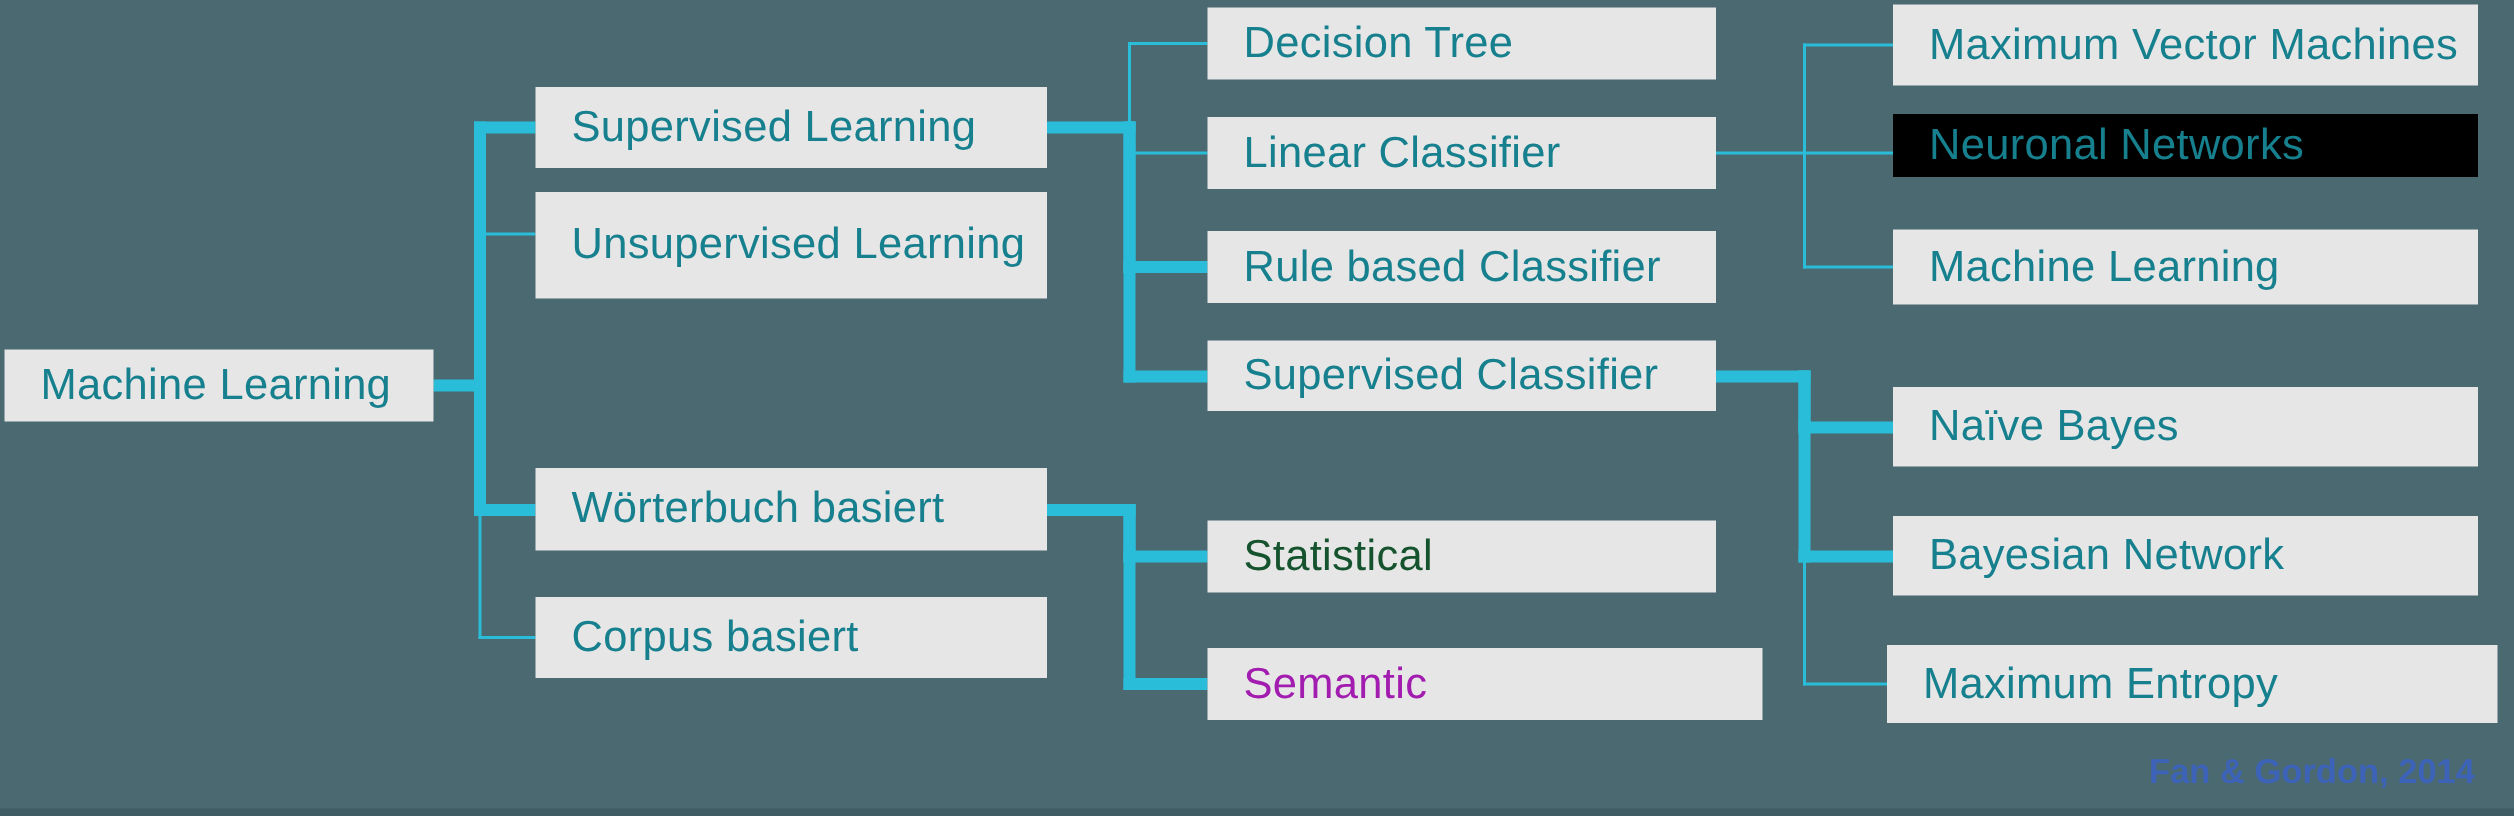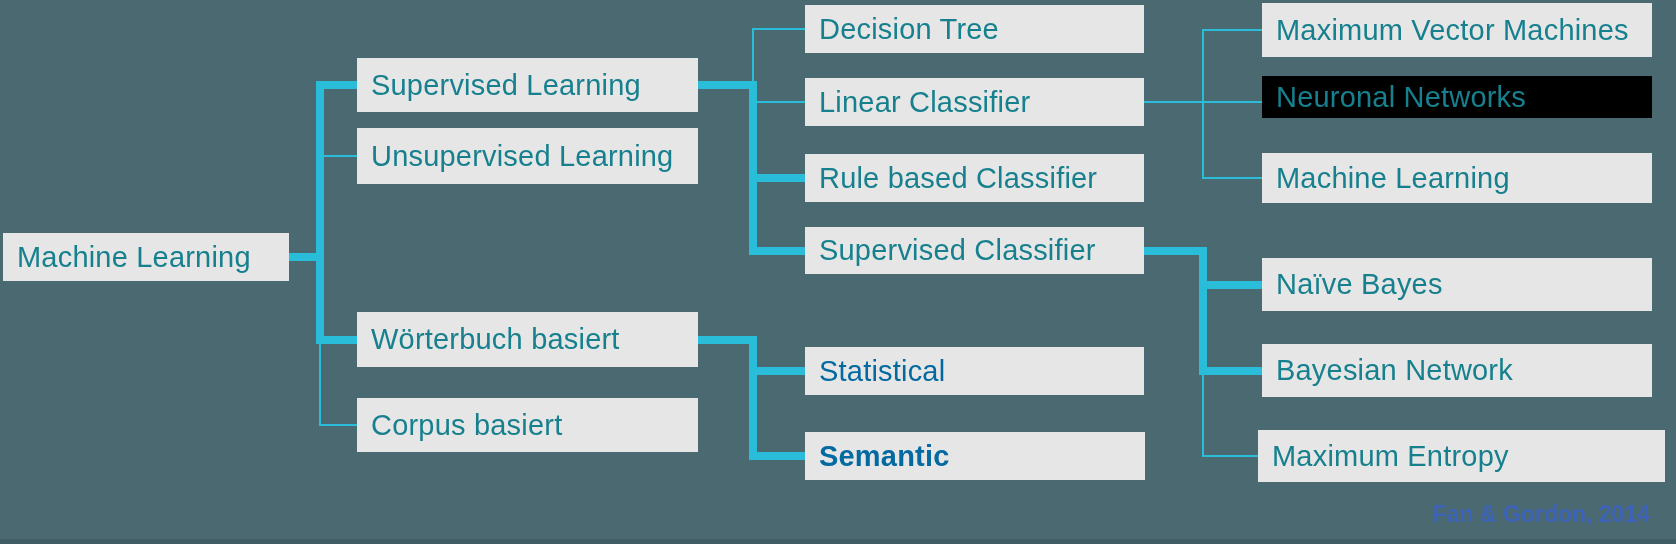--- a/index.html
+++ b/index.html
@@ -12,21 +12,21 @@
   }
   #canvas {
     position: relative;
     width: 1676px;
     height: 544px;
   }
   .node {
     position: absolute;
     display: flex;
     align-items: center;
-    padding-left: 14px;
+    padding-left: 24px;
     box-sizing: border-box;
     font-size: 29px;
     font-weight: 400;
     letter-spacing: 0.2px;
     white-space: nowrap;
   }
   .edge {
     position: absolute;
   }
   .citation {
@@ -79,28 +79,28 @@
     <div class="edge" style="left: 1199px; top: 280.5px; width: 63px; height: 8px; background: rgb(42, 189, 218);"></div>
     <div class="edge" style="left: 1199px; top: 246.5px; width: 8px; height: 128px; background: rgb(42, 189, 218);"></div>
     <div class="edge" style="left: 1199px; top: 366.5px; width: 63px; height: 8px; background: rgb(42, 189, 218);"></div>
     <div class="edge" style="left: 698px; top: 335.5px; width: 59px; height: 8px; background: rgb(42, 189, 218);"></div>
     <div class="edge" style="left: 749px; top: 335.5px; width: 8px; height: 39.5px; background: rgb(42, 189, 218);"></div>
     <div class="edge" style="left: 749px; top: 367px; width: 56px; height: 8px; background: rgb(42, 189, 218);"></div>
     <div class="edge" style="left: 749px; top: 335.5px; width: 8px; height: 124.5px; background: rgb(42, 189, 218);"></div>
     <div class="edge" style="left: 749px; top: 452px; width: 56px; height: 8px; background: rgb(42, 189, 218);"></div>
     <div class="node" style="left: 3px; top: 233px; width: 286px; height: 48px; background: rgb(230, 230, 230); color: rgb(23, 128, 142);">Machine Learning</div>
     <div class="node" style="left: 357px; top: 58px; width: 341px; height: 54px; background: rgb(230, 230, 230); color: rgb(23, 128, 142);">Supervised Learning</div>
-    <div class="node" style="left: 357px; top: 128px; width: 341px; height: 56px; background: rgb(230, 230, 230); color: rgb(23, 128, 142);">Unsupervised Learning</div>
+    <div class="node" style="left: 357px; top: 128px; width: 341px; height: 71px; background: rgb(230, 230, 230); color: rgb(23, 128, 142);">Unsupervised Learning</div>
     <div class="node" style="left: 357px; top: 398px; width: 341px; height: 54px; background: rgb(230, 230, 230); color: rgb(23, 128, 142);">Corpus basiert</div>
     <div class="node" style="left: 357px; top: 312px; width: 341px; height: 55px; background: rgb(230, 230, 230); color: rgb(23, 128, 142);">Wörterbuch basiert</div>
     <div class="node" style="left: 805px; top: 5px; width: 339px; height: 48px; background: rgb(230, 230, 230); color: rgb(23, 128, 142);">Decision Tree</div>
     <div class="node" style="left: 805px; top: 78px; width: 339px; height: 48px; background: rgb(230, 230, 230); color: rgb(23, 128, 142);">Linear Classifier</div>
     <div class="node" style="left: 805px; top: 154px; width: 339px; height: 48px; background: rgb(230, 230, 230); color: rgb(23, 128, 142);">Rule based Classifier</div>
     <div class="node" style="left: 805px; top: 227px; width: 339px; height: 47px; background: rgb(230, 230, 230); color: rgb(23, 128, 142);">Supervised Classifier</div>
-    <div class="node" style="left: 805px; top: 347px; width: 339px; height: 48px; background: rgb(230, 230, 230); color: #0369a1;">Statistical</div>
-    <div class="node" style="left: 805px; top: 432px; width: 340px; height: 48px; background: rgb(230, 230, 230); color: #0369a1; font-weight: bold;">Semantic</div>
+    <div class="node" style="left: 805px; top: 347px; width: 339px; height: 48px; background: rgb(230, 230, 230); color: #14532d;">Statistical</div>
+    <div class="node" style="left: 805px; top: 432px; width: 370px; height: 48px; background: rgb(230, 230, 230); color: #a21caf;">Semantic</div>
     <div class="node" style="left: 1262px; top: 3px; width: 390px; height: 54px; background: rgb(230, 230, 230); color: rgb(23, 128, 142);">Maximum Vector Machines</div>
     <div class="node" style="left: 1262px; top: 76px; width: 390px; height: 42px; background: #000000; color: rgb(23, 128, 142);">Neuronal Networks</div>
     <div class="node" style="left: 1262px; top: 153px; width: 390px; height: 50px; background: rgb(230, 230, 230); color: rgb(23, 128, 142);">Machine Learning</div>
     <div class="node" style="left: 1262px; top: 258px; width: 390px; height: 53px; background: rgb(230, 230, 230); color: rgb(23, 128, 142);">Naïve Bayes</div>
     <div class="node" style="left: 1262px; top: 344px; width: 390px; height: 53px; background: rgb(230, 230, 230); color: rgb(23, 128, 142);">Bayesian Network</div>
     <div class="node" style="left: 1258px; top: 430px; width: 407px; height: 52px; background: rgb(230, 230, 230); color: rgb(23, 128, 142);">Maximum Entropy</div>
   </div>
 
 </body></html>

